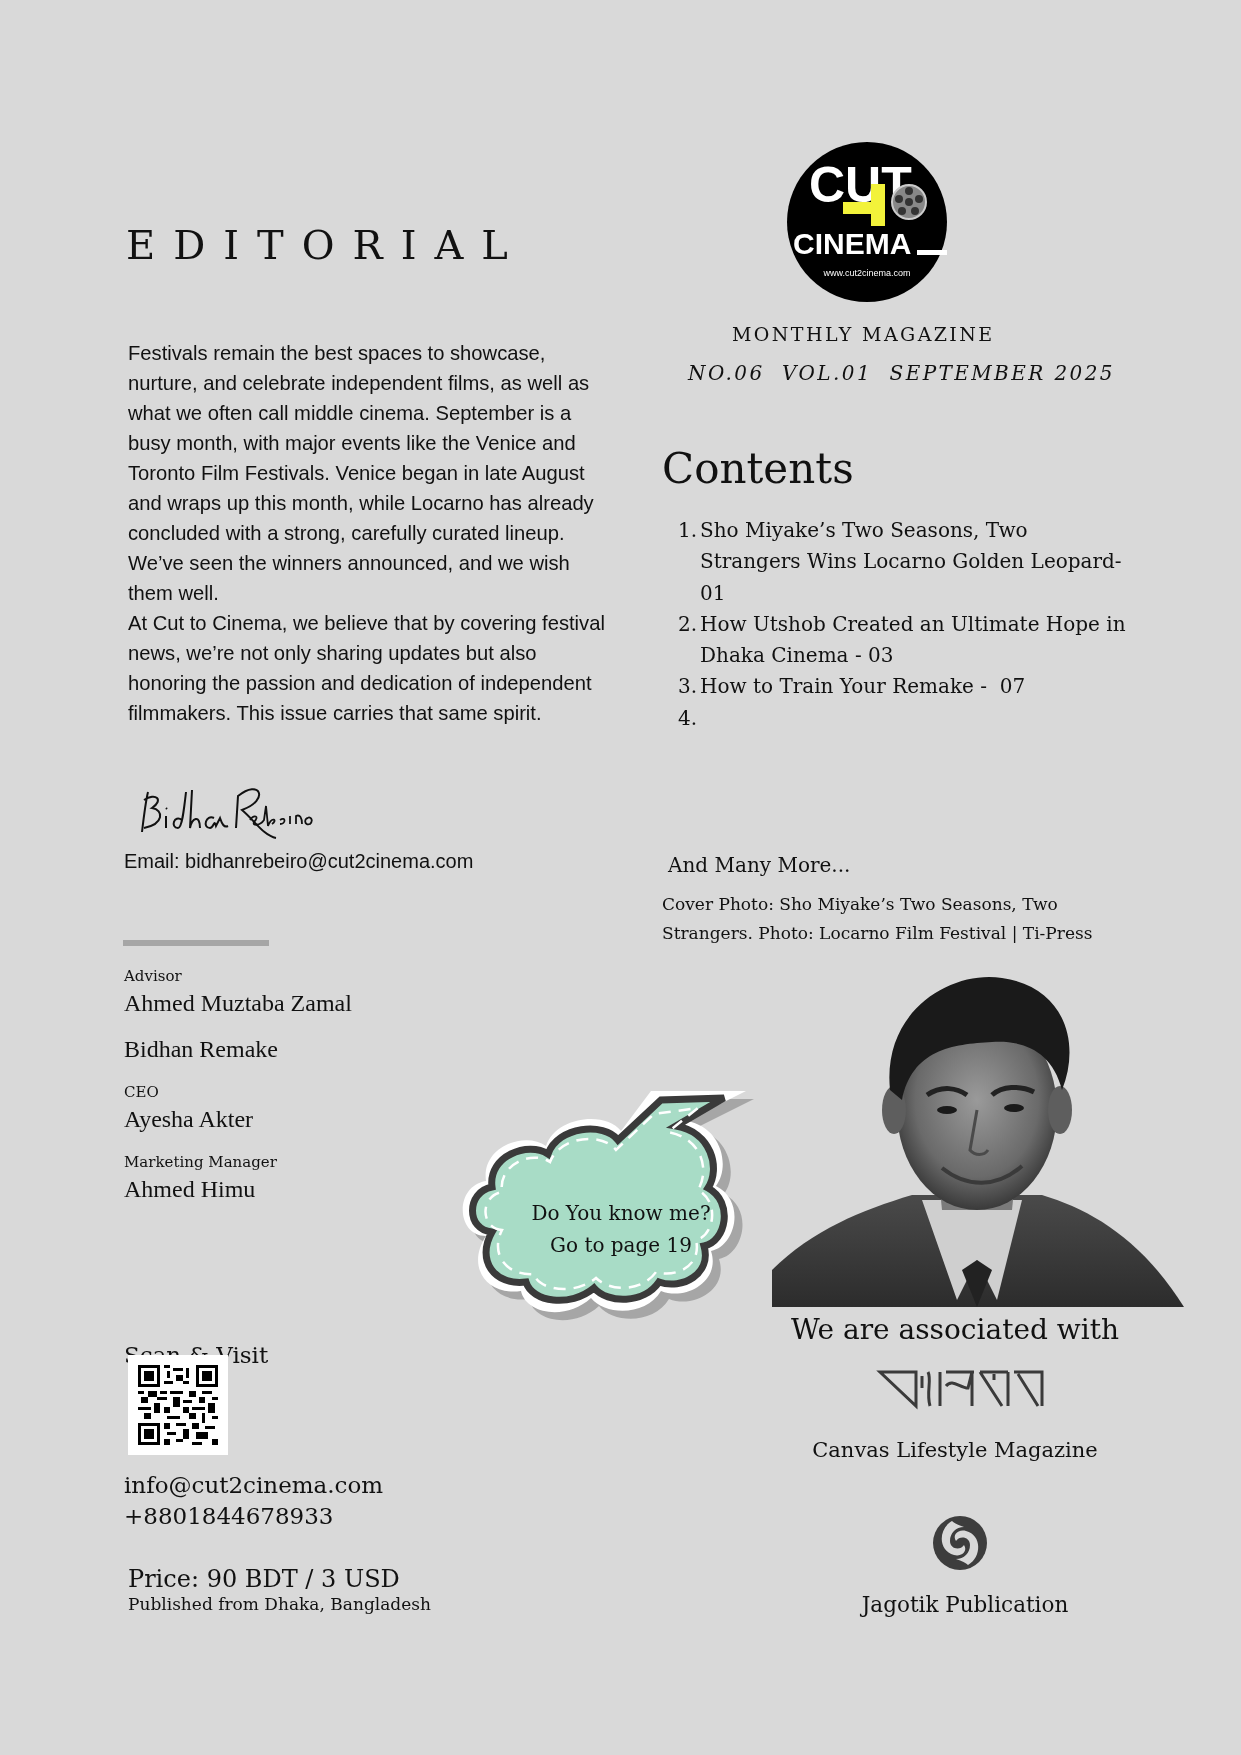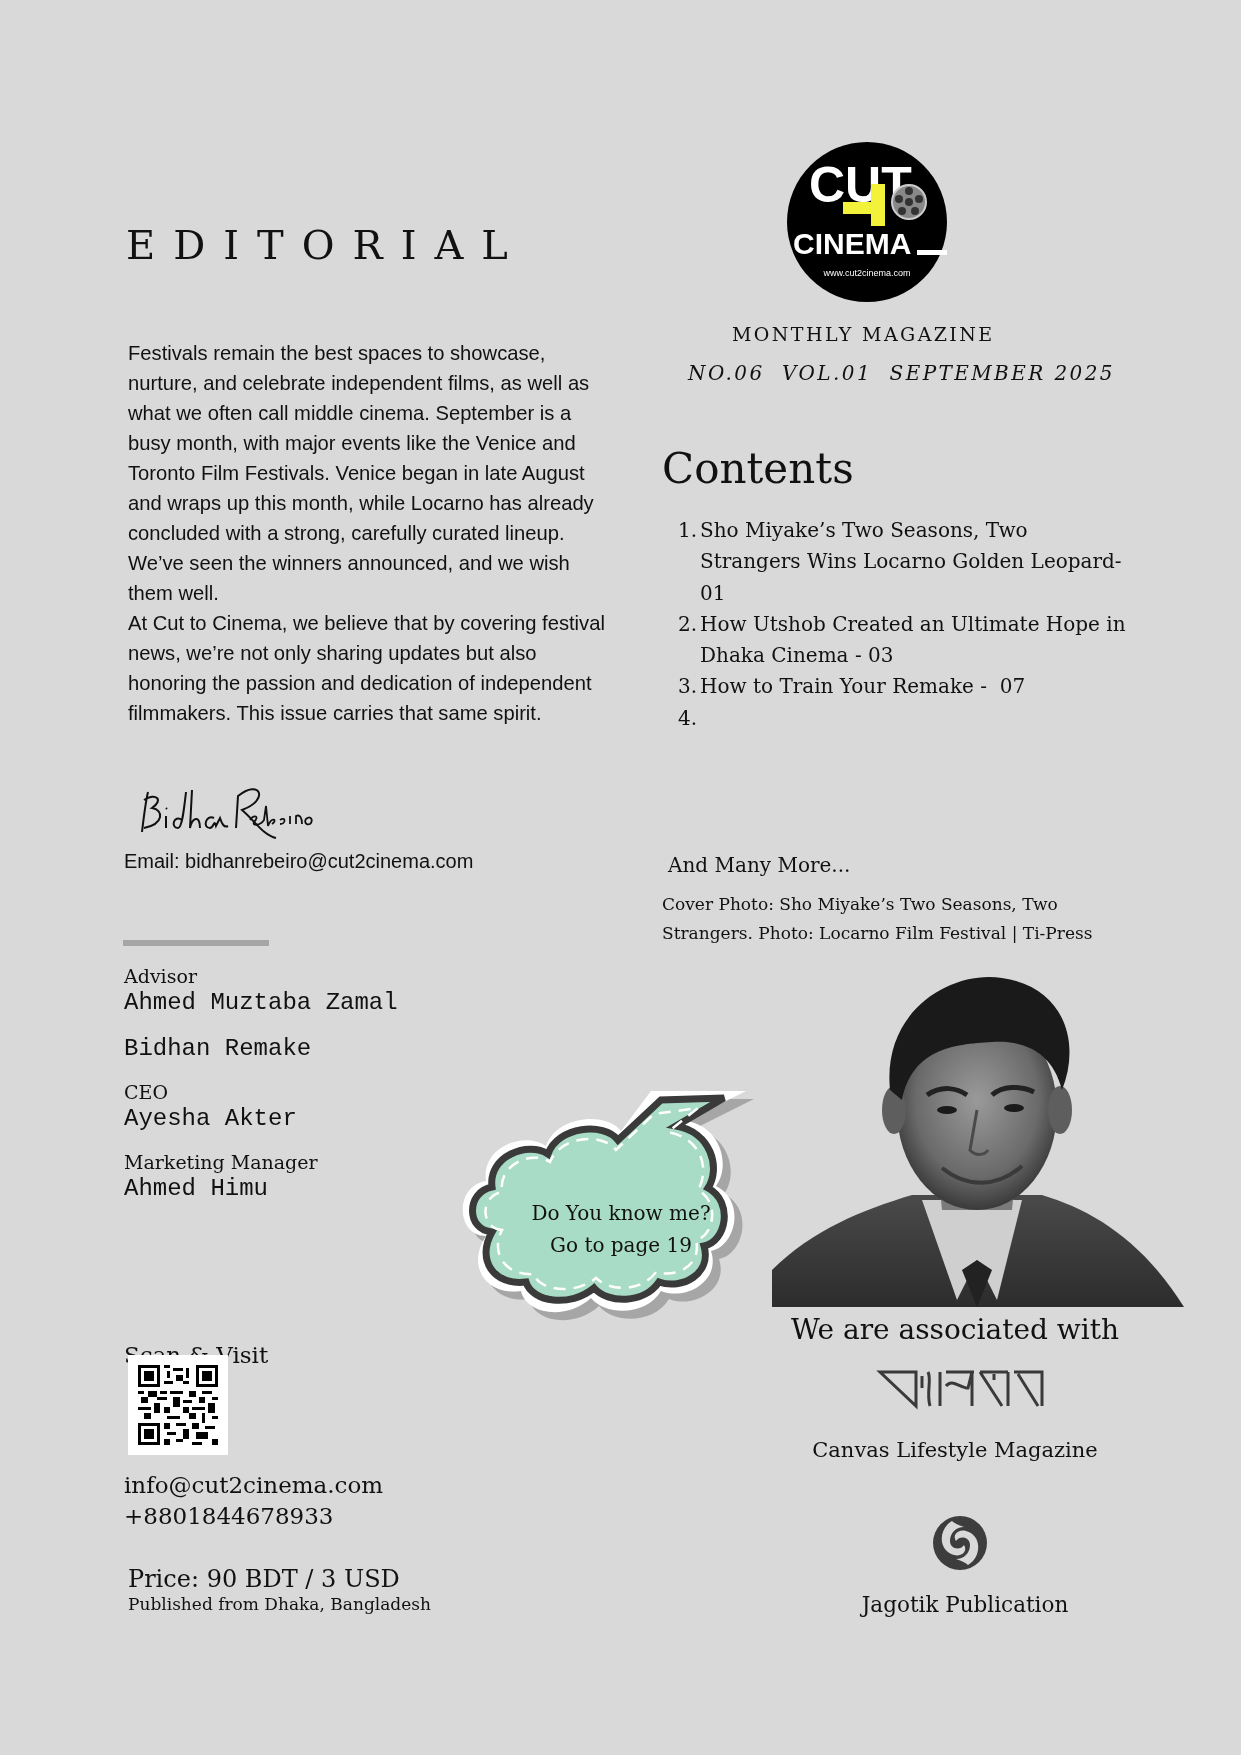--- a/index.html
+++ b/index.html
@@ -11,22 +11,22 @@
   .editorial-title { left: 126px; top: 222px; font-family: "DejaVu Serif", serif; font-size: 40px; letter-spacing: 18px; font-weight: normal; color: #111; }
   .editorial-body { left: 128px; top: 338px; width: 490px; font-family: "Liberation Sans", sans-serif; font-size: 20.2px; line-height: 30px; color: #111; }
   .editorial-body p { margin: 0; }
   .signature { left: 130px; top: 770px; width: 190px; height: 80px; }
   .email-line { left: 124px; top: 850px; font-family: "Liberation Sans", sans-serif; font-size: 20px; color: #111; }
 
   .divider { left: 123px; top: 940px; width: 146px; height: 6px; background: #a6a6a6; }
 
   .staff { left: 124px; top: 964px; width: 420px; }
   .staff-item { margin-bottom: 16px; }
-  .staff-role { font-family: "DejaVu Serif", serif; font-size: 19px; line-height: 24px; color: #111; }
-  .staff-name { font-family: Liberation Mono, monospace; font-size: 24px; line-height: 30px; color: #111; }
+  .staff-role { font-family: "DejaVu Serif", serif; font-size: 15px; line-height: 24px; color: #111; }
+  .staff-name { font-family: Liberation Serif, serif; font-size: 24px; line-height: 30px; color: #111; }
 
   .scan-label { left: 124px; top: 1318px; font-size: 23px; margin-top: 24px; }
   .qr { left: 128px; top: 1355px; width: 100px; height: 100px; background: #fff; padding: 10px; }
   .contact { left: 124px; top: 1470px; font-size: 23px; line-height: 31px; }
   .price { left: 128px; top: 1565px; font-size: 24px; line-height: 28px; }
   .published { left: 128px; top: 1593px; font-size: 17px; line-height: 22px; }
 
   
   .logo { left: 785px; top: 140px; width: 164px; height: 164px; }
   .mag-line1 { left: 732px; top: 323px; font-size: 19px; letter-spacing: 2.4px; }

